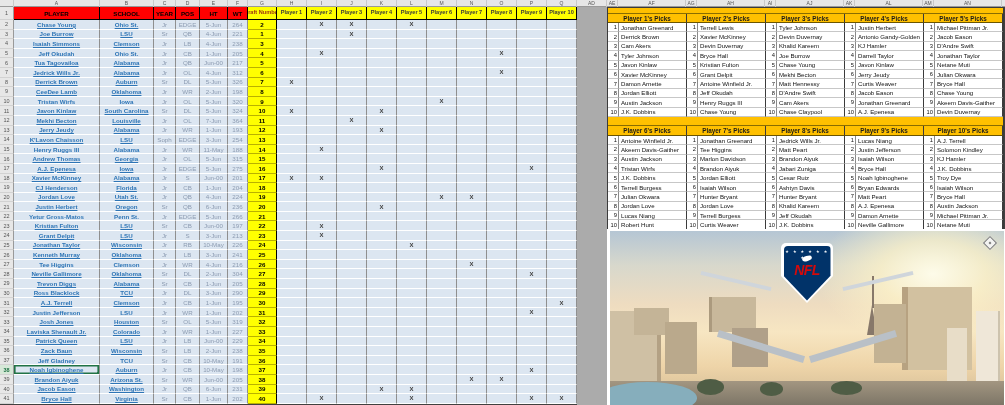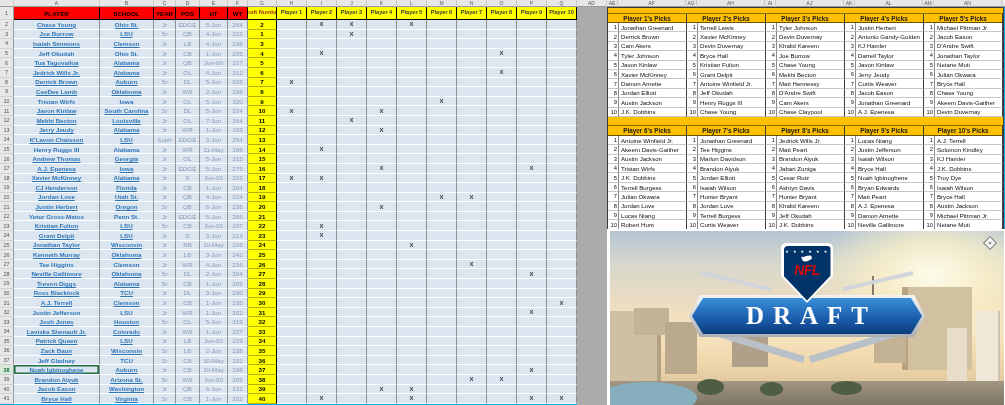--- a/index.html
+++ b/index.html
@@ -1,21 +1,21 @@
 <!DOCTYPE html>
 <html style="--header-red: #FF0000; --header-yellow: #FFFF00; --panel-orange: #FFC000; --link-blue: #2E75B6; --selection-green: #217346; --cell-blue: #DCE6F1; --nfl-navy: #013369; --nfl-red: #D50A0A; --banner-blue: #1B5FAE;"><head>
 <meta charset="utf-8">
 <style>
   :root{
     --header-red:#FF0000; --header-yellow:#FFFF00; --panel-orange:#FFC000;
     --link-blue:#2E75B6; --selection-green:#217346; --cell-blue:#DCE6F1;
     --nfl-navy:#013369; --nfl-red:#D50A0A; --banner-blue:#1B5FAE;
   }
   html,body{margin:0;padding:0;background:#fff;}
-  .app{position:relative;width:1005px;height:405px;overflow:hidden;background:#0ea5e9;
+  .app{position:relative;width:1005px;height:405px;overflow:hidden;background:#404040;
        font-family:"Liberation Sans","DejaVu Sans",sans-serif;-webkit-font-smoothing:antialiased;}
   
   #letters{position:absolute;left:0;top:0;height:7px;width:1005px;display:flex;
            background:#E7E7E7;border-bottom:1px solid #9a9a9a;box-sizing:border-box;}
   #letters div{box-sizing:border-box;height:7px;line-height:6px;font-size:5px;color:#555;
                text-align:center;border-right:1px solid #c9c9c9;overflow:hidden;flex:none;}
   
   #lgrid{position:absolute;left:0;top:7px;display:grid;background:#fff;}
   #lgrid > div{box-sizing:border-box;display:flex;align-items:center;justify-content:center;
                overflow:hidden;white-space:nowrap;}
@@ -1107,24 +1107,19 @@
       <div class="logo">
         <div class="chev" style="left:18px;top:36px;width:72px;transform:rotate(13deg);"></div>
         <div class="chev" style="right:18px;top:36px;width:72px;transform:rotate(-13deg);"></div>
         <div class="shield-o">
           <div class="shield-i">
             <div class="stars">★ ★ ★ ★   ★ ★ ★ ★</div>
             <div class="ball"></div>
             <div class="nfl-txt">NFL</div>
           </div>
         </div>
-        <div class="banner-o">
-          <div class="banner-i">
-            <span class="draft-txt">DRAFT</span>
-          </div>
-        </div>
         <div class="tail" style="left:34px;top:100px;transform:rotate(17deg);"></div>
         <div class="tail" style="right:34px;top:100px;transform:rotate(-17deg);"></div>
       </div>
       <div class="badge"></div>
     </div>
   </div>
 </div>
 
 </body></html>

